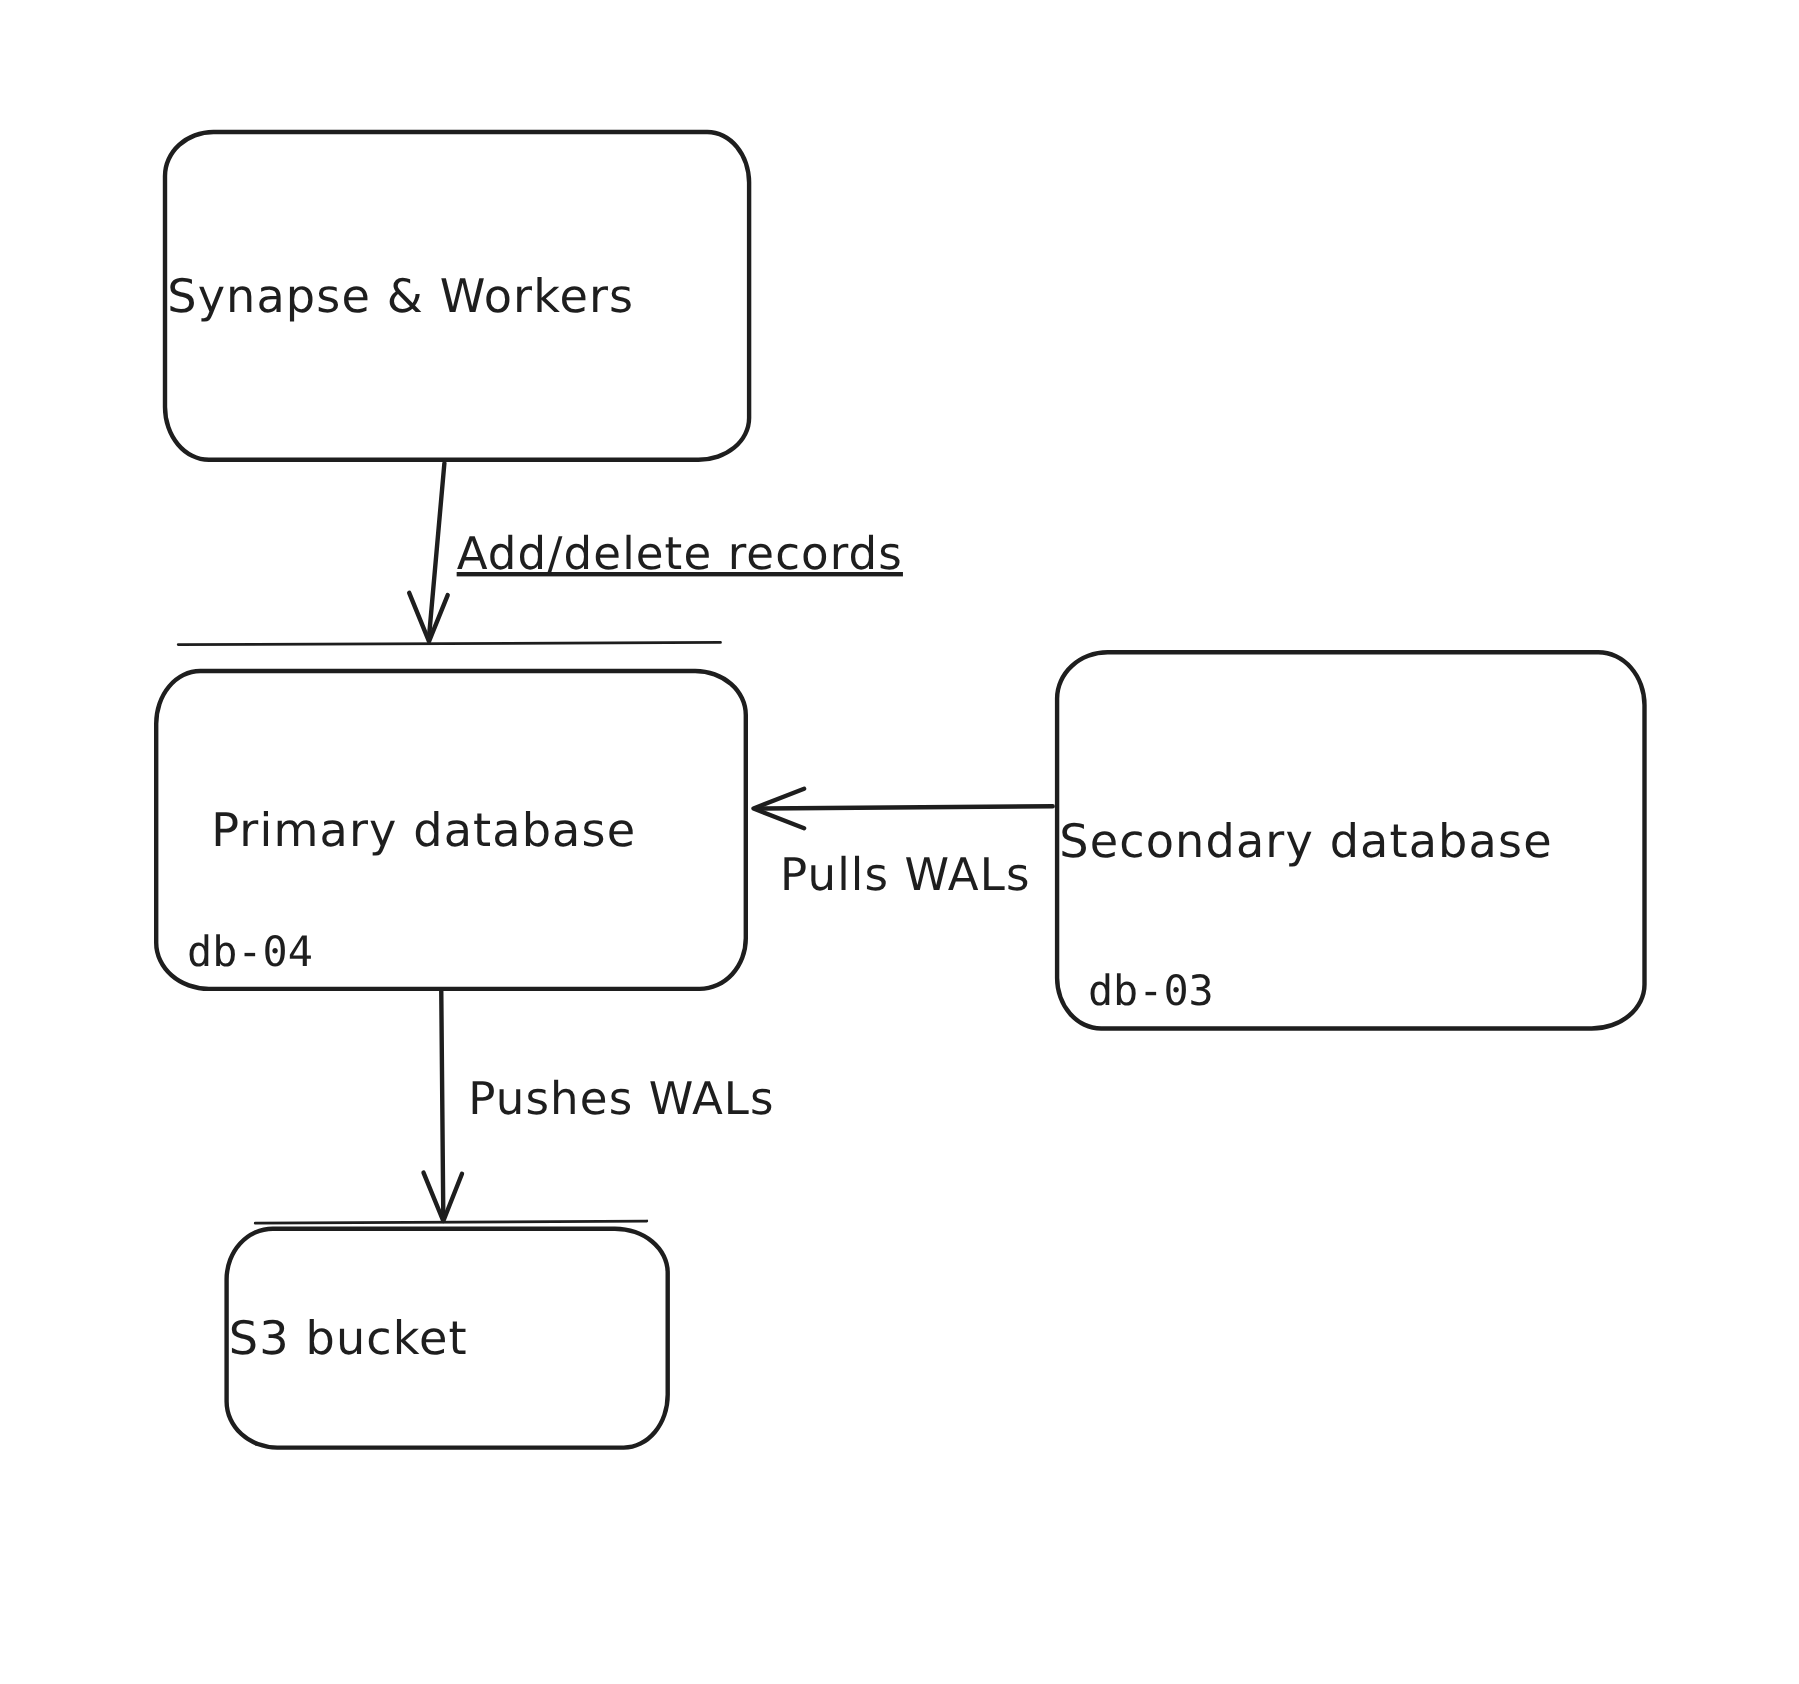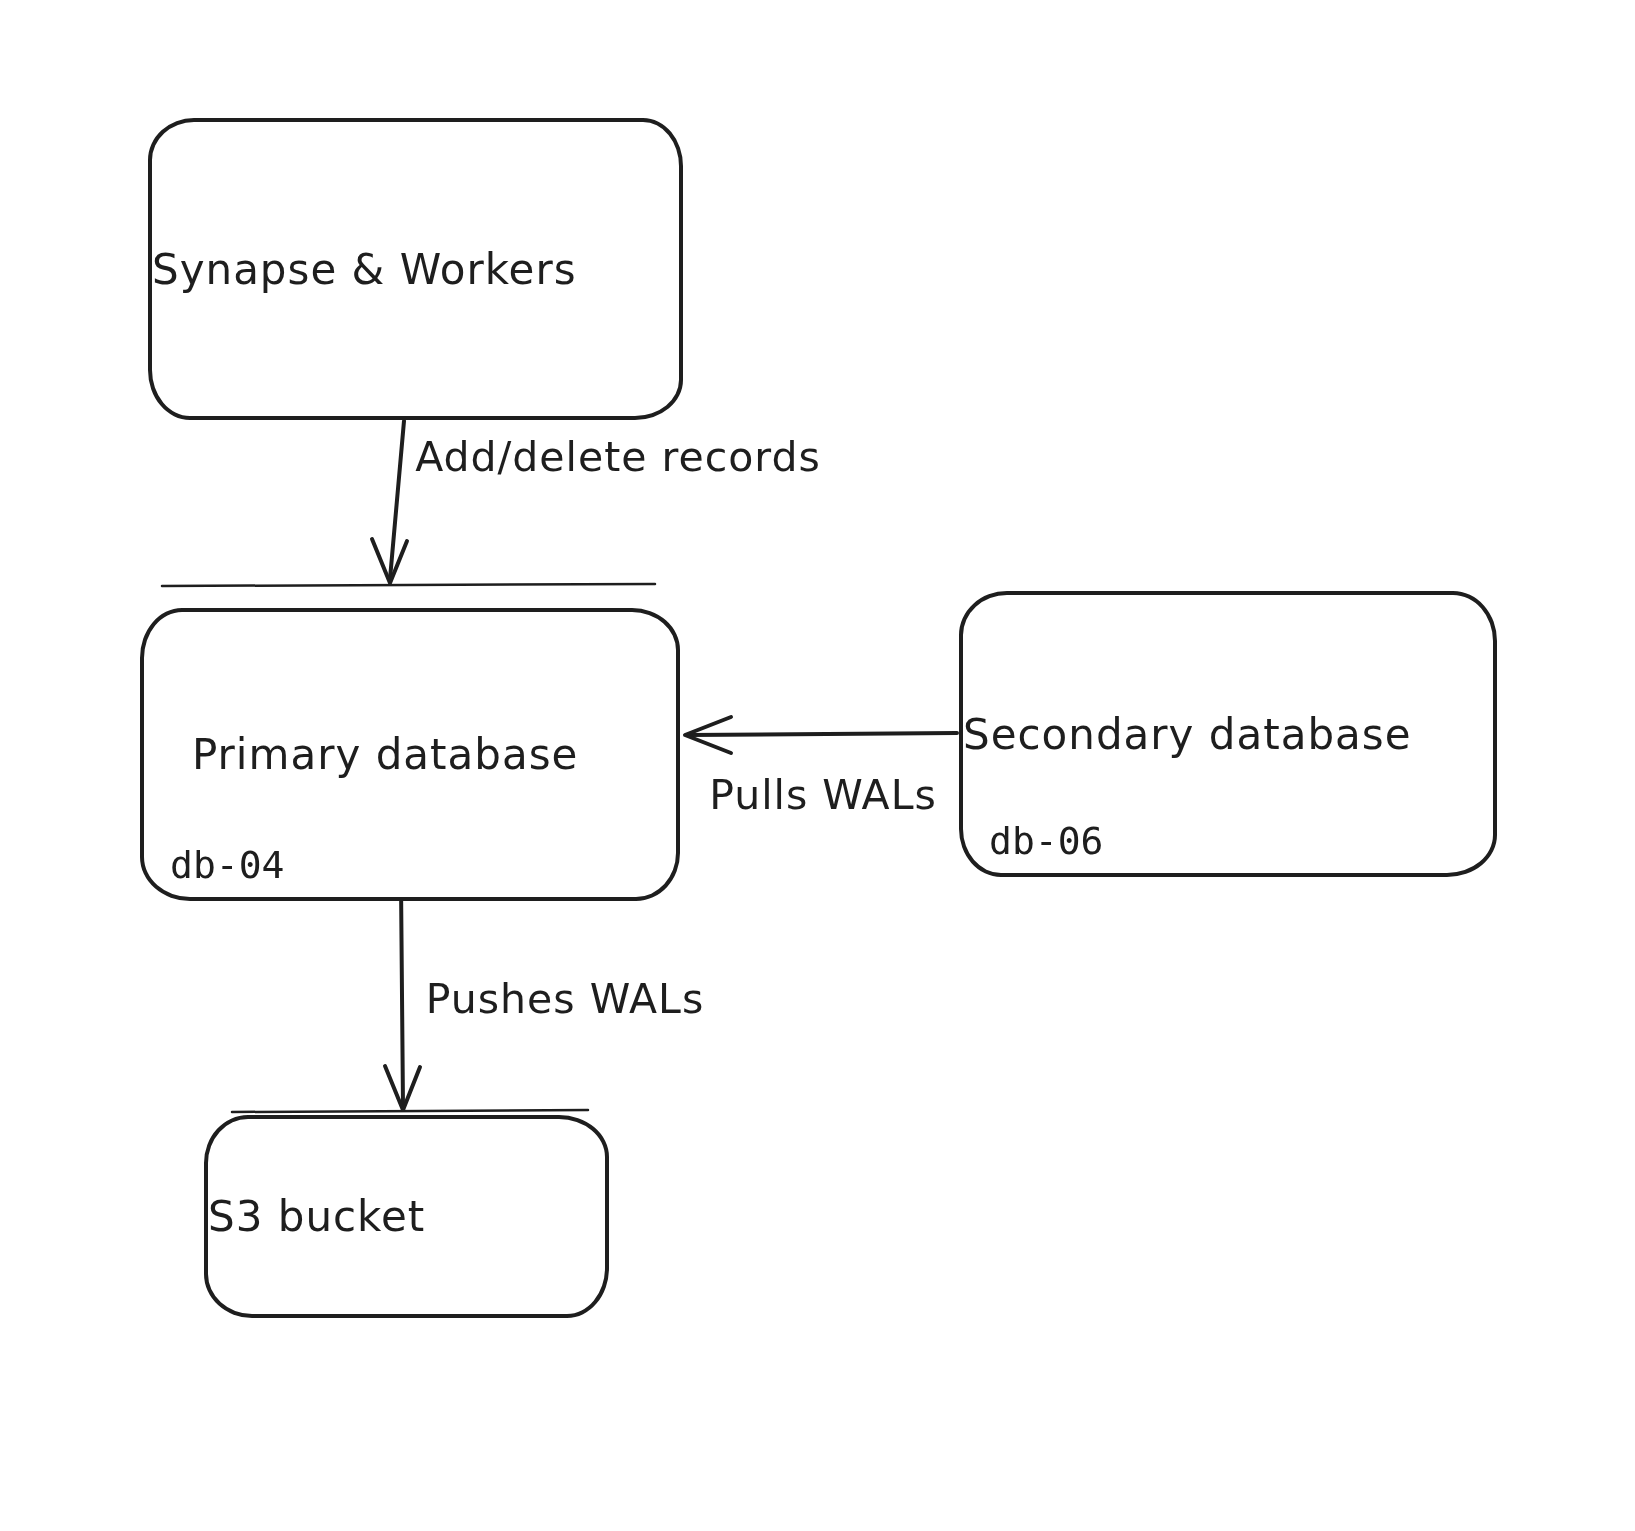--- a/index.html
+++ b/index.html
@@ -61,29 +61,29 @@
   #node-synapse {
     left: 148px; top: 118px; width: 535px; height: 302px;
     border-radius: 46px 40px 48px 42px / 42px 48px 40px 50px;
   }
   #node-primary {
     left: 140px; top: 608px; width: 540px; height: 293px;
     border-radius: 42px 48px 44px 50px / 50px 42px 48px 44px;
     padding-left: 48px;
   }
   #node-secondary {
-    left: 959px; top: 591px; width: 538px; height: 286px;
+    left: 959px; top: 591px; width: 538px; height: 346px;
     border-radius: 48px 44px 50px 42px / 44px 50px 42px 48px;
   }
   #node-s3 {
     left: 204px; top: 1115px; width: 405px; height: 203px;
     border-radius: 44px 50px 42px 48px / 48px 42px 50px 44px;
   }
   
-  #label-add-delete { left: 618px; top: 457px; }
+  #label-add-delete { left: 618px; top: 503px; text-decoration: underline; }
   #label-pulls      { left: 823px; top: 795px; }
   #label-pushes     { left: 565px; top: 980px; margin-top: 19px; }
 </style>
 </head>
 <body>
 
 <div class="canvas">
 
   <svg class="edge-layer" viewBox="0 0 1635 1531" fill="none" stroke="currentColor" stroke-width="4" stroke-linecap="round" stroke-linejoin="round">
 
@@ -110,21 +110,21 @@
     <div class="node-label">Synapse &amp; Workers</div>
   </div>
 
   <div class="node" id="node-primary">
     <div class="node-label">Primary database</div>
     <div class="node-sublabel">db-04</div>
   </div>
 
   <div class="node" id="node-secondary">
     <div class="node-label">Secondary database</div>
-    <div class="node-sublabel">db-06</div>
+    <div class="node-sublabel">db-03</div>
   </div>
 
   <div class="node" id="node-s3">
     <div class="node-label">S3 bucket</div>
   </div>
 
   <div class="edge-label" id="label-add-delete">Add/delete records</div>
 
   <div class="edge-label" id="label-pulls">Pulls WALs</div>
 

